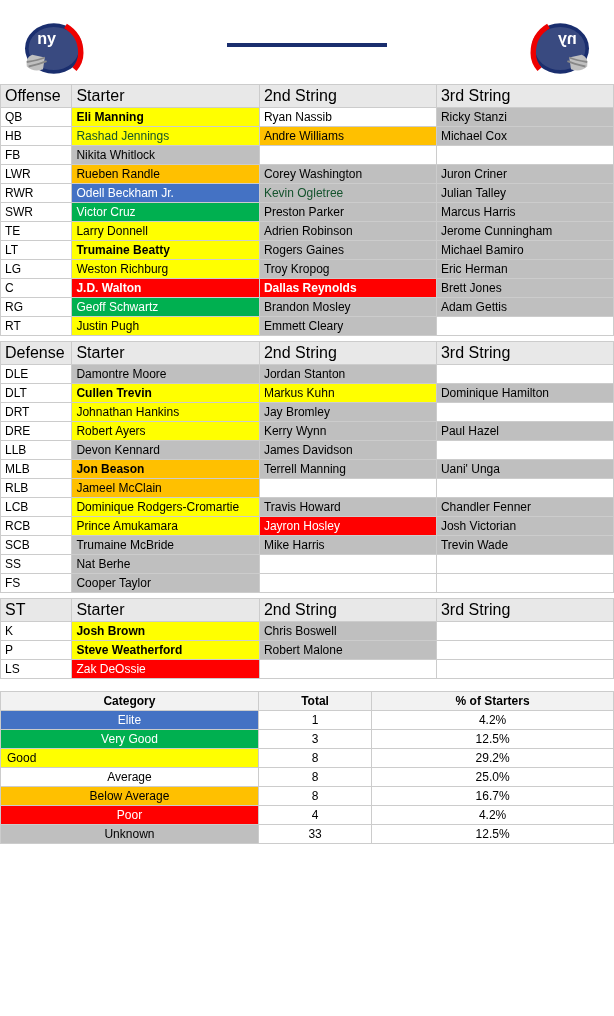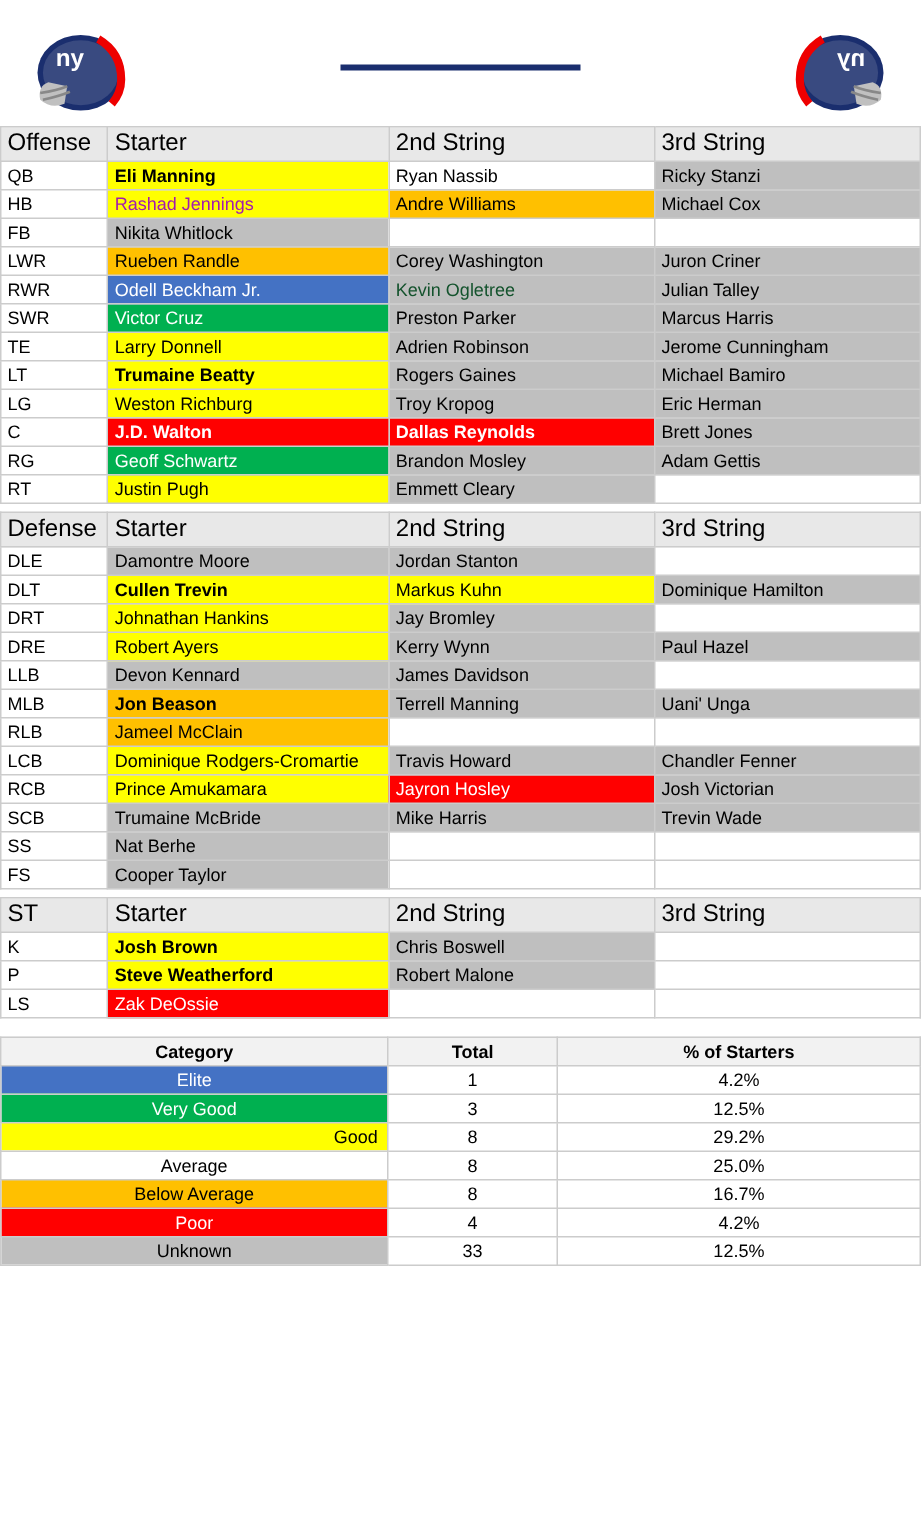--- a/index.html
+++ b/index.html
@@ -132,21 +132,21 @@
   </tbody>
     <tbody id="offense-body">
       <tr>
         <td>QB</td>
         <td style="background-color: rgb(255, 255, 0); color: rgb(0, 0, 0); font-weight: bold; margin-top: 24px;">Eli Manning</td>
         <td style="background-color: rgb(255, 255, 255); color: rgb(0, 0, 0);">Ryan Nassib</td>
         <td style="background-color: rgb(191, 191, 191); color: rgb(0, 0, 0);">Ricky Stanzi</td>
       </tr>
       <tr>
         <td>HB</td>
-        <td style="background-color: rgb(255, 255, 0); color: #a21caf;">Rashad Jennings</td>
+        <td style="background-color: rgb(255, 255, 0); color: #14532d;">Rashad Jennings</td>
         <td style="background-color: rgb(255, 192, 0); color: rgb(0, 0, 0);">Andre Williams</td>
         <td style="background-color: rgb(191, 191, 191); color: rgb(0, 0, 0);">Michael Cox</td>
       </tr>
       <tr>
         <td>FB</td>
         <td style="background-color: rgb(191, 191, 191); color: rgb(0, 0, 0);">Nikita Whitlock</td>
         <td style="background-color: rgb(255, 255, 255); color: rgb(0, 0, 0);"></td>
         <td style="background-color: rgb(255, 255, 255); color: rgb(0, 0, 0);"></td>
       </tr>
       <tr>
@@ -347,21 +347,21 @@
         <td style="background-color: rgb(68, 114, 196); color: rgb(255, 255, 255); text-align: center;">Elite</td>
         <td style="text-align: center;">1</td>
         <td style="text-align: center;">4.2%</td>
       </tr>
       <tr>
         <td style="background-color: rgb(0, 176, 80); color: rgb(255, 255, 255); text-align: center;">Very Good</td>
         <td style="text-align: center;">3</td>
         <td style="text-align: center;">12.5%</td>
       </tr>
       <tr>
-        <td style="background-color: rgb(255, 255, 0); color: rgb(0, 0, 0); text-align: right;">Good</td>
+        <td style="background-color: rgb(255, 255, 0); color: rgb(0, 0, 0); text-align: left;">Good</td>
         <td style="text-align: center;">8</td>
         <td style="text-align: center;">29.2%</td>
       </tr>
       <tr>
         <td style="background-color: rgb(255, 255, 255); color: rgb(0, 0, 0); text-align: center;">Average</td>
         <td style="text-align: center;">8</td>
         <td style="text-align: center;">25.0%</td>
       </tr>
       <tr>
         <td style="background-color: rgb(255, 192, 0); color: rgb(0, 0, 0); text-align: center;">Below Average</td>

